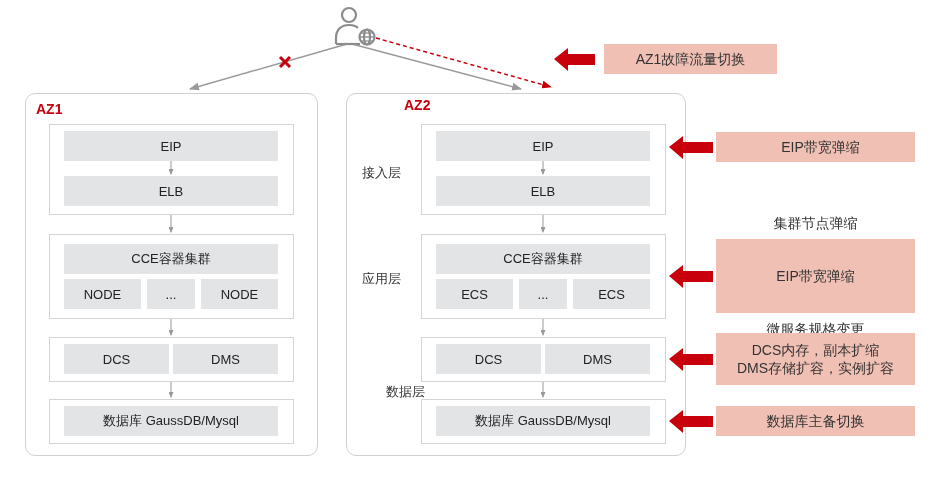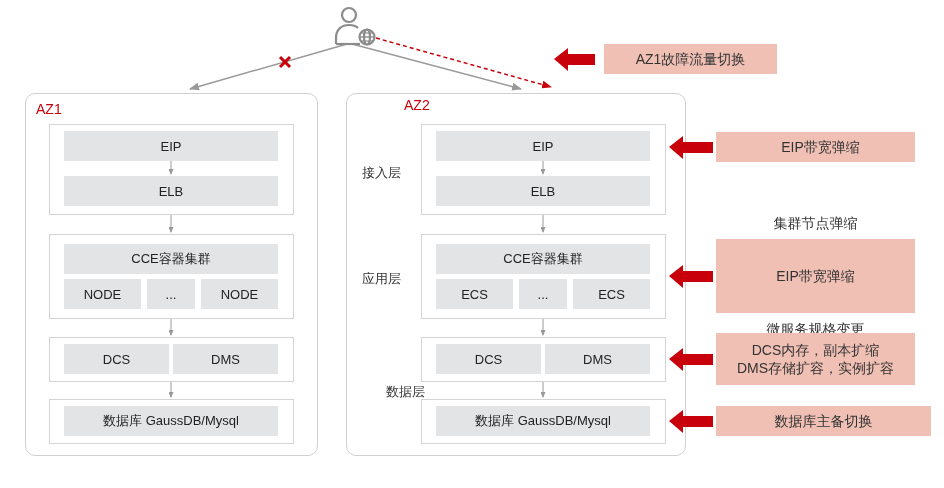--- a/index.html
+++ b/index.html
@@ -1,19 +1,19 @@
 <!DOCTYPE html>
 <html><head>
 <meta charset="utf-8">
 <style>
   html, body { margin: 0; padding: 0; background: #ffffff; }
   body { width: 944px; height: 488px; position: relative; overflow: hidden;
          font-family: "Liberation Sans", "DejaVu Sans", sans-serif; color: #333333; }
   .az { position: absolute; border: 1.5px solid #d0d0d0; border-radius: 10px; box-sizing: border-box; background: #fff; }
-  .az-label { position: absolute; color: #c7000b; font-size: 14px; font-weight: normal; }
+  .az-label { position: absolute; color: #c7000b; font-size: 14px; font-weight: bold; }
   .group { position: absolute; border: 1.5px solid #d4d4d4; box-sizing: border-box; background: #fff; }
   .cell { position: absolute; background: #e3e4e6; font-size: 13px; color: #222;
           display: flex; align-items: center; justify-content: center; }
   .layer { position: absolute; font-size: 13px; color: #333; font-family: Liberation Mono, monospace; }
   .note { position: absolute; background: #f1c0b5; font-size: 14px; color: #333; box-sizing: border-box;
           display: flex; flex-direction: column; align-items: center; justify-content: center; line-height: 18px; text-align: right; }
   svg.overlay { position: absolute; left: 0; top: 0; }
 </style>
 </head>
 <body>
@@ -123,15 +123,15 @@
 </div>
 <div class="note" style="left:716px;top:239px;width:199px;height:74px;gap:35px;">
   <span>集群节点弹缩</span>
   <span>EIP带宽弹缩</span>
   <span>微服务规格变更</span>
 </div>
 <div class="note" style="left:716px;top:333px;width:199px;height:52px;">
   <span>DCS内存，副本扩缩</span>
   <span>DMS存储扩容，实例扩容</span>
 </div>
-<div class="note" style="left:716px;top:406px;width:215px;height:30px;">
+<div class="note" style="left:716px;top:406px;width:199px;height:30px;">
   <span>数据库主备切换</span>
 </div>
 
 </body></html>

